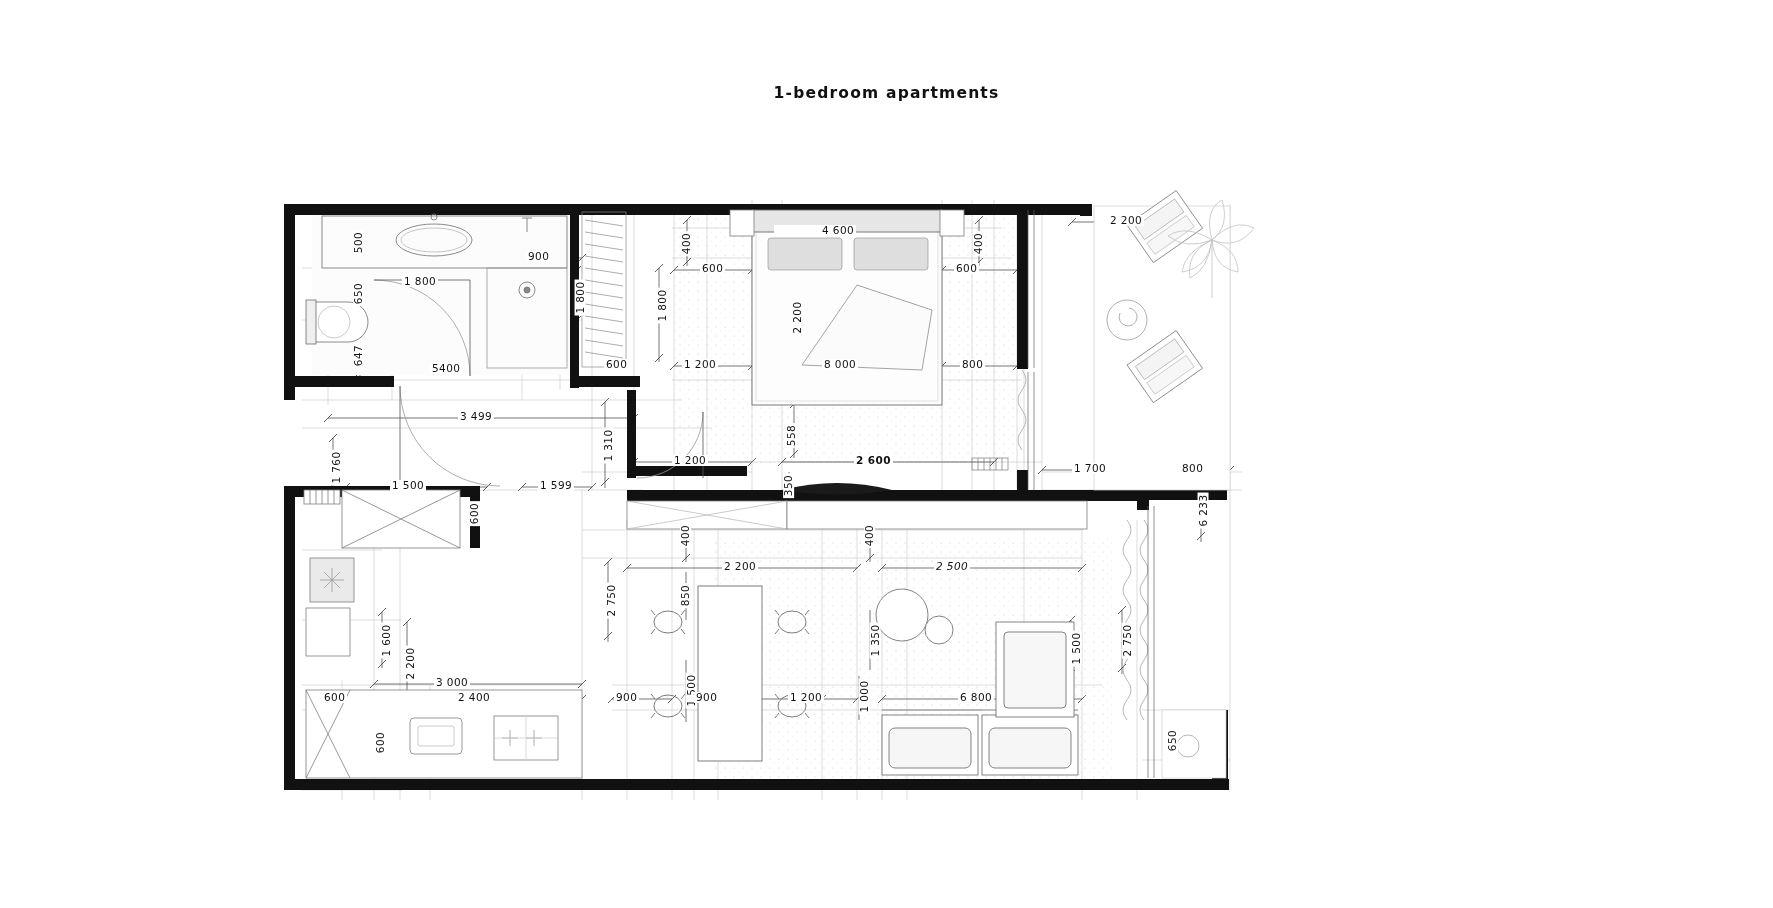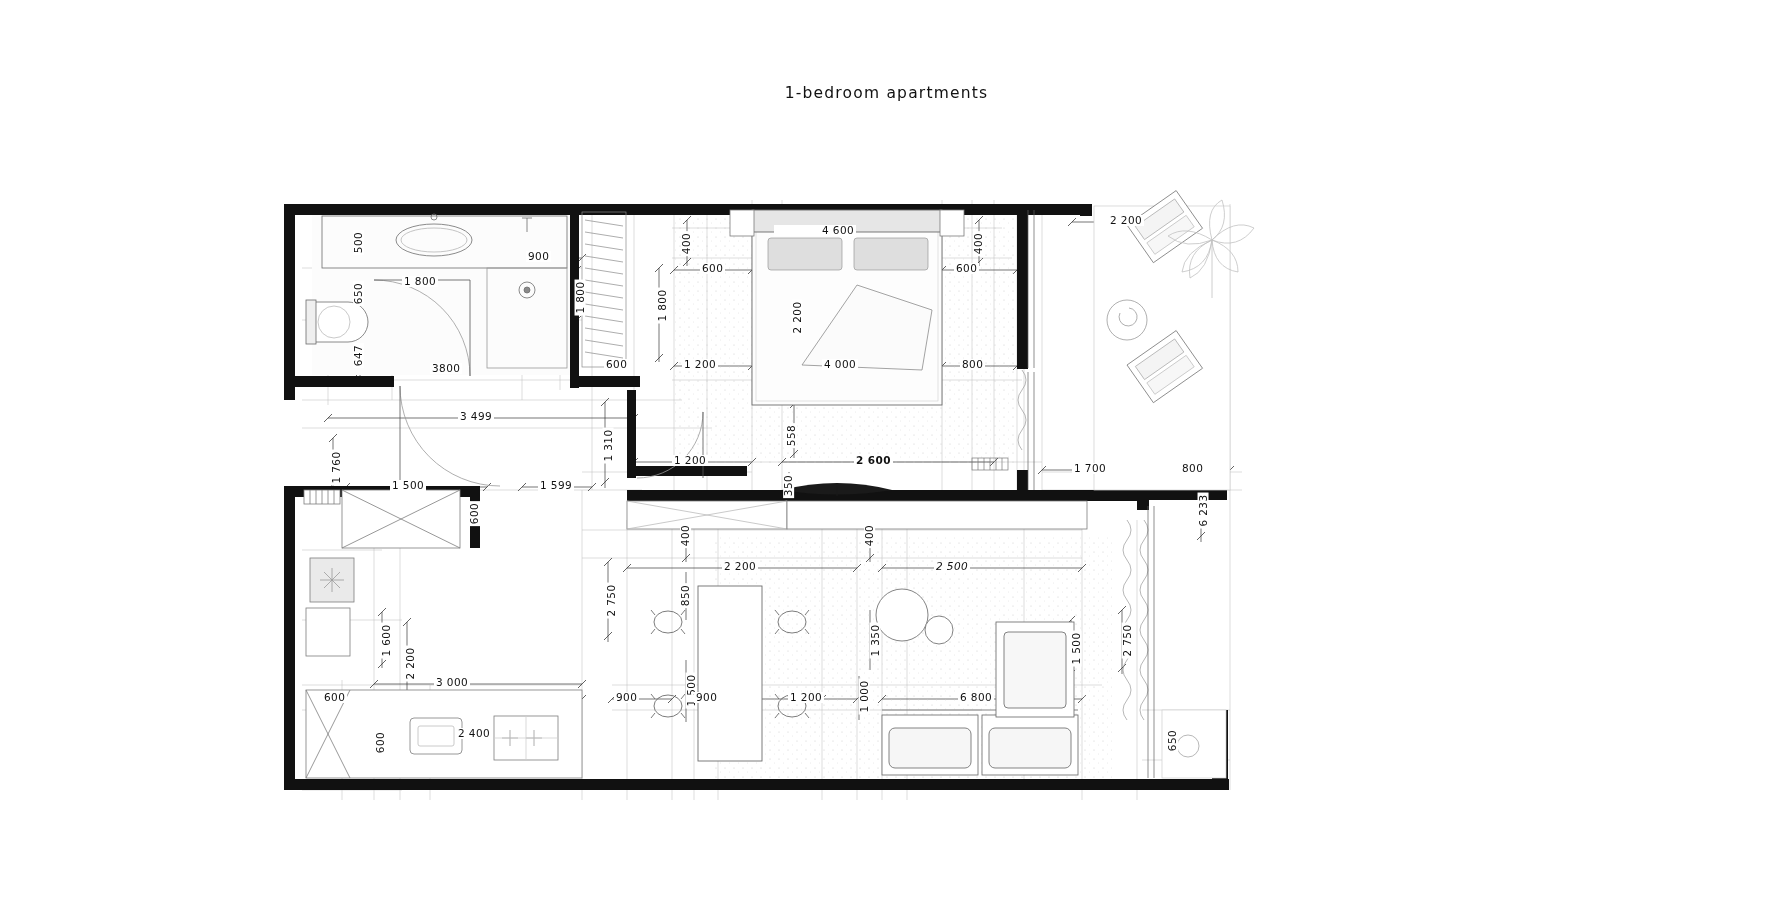--- a/index.html
+++ b/index.html
@@ -4,21 +4,21 @@
 <style>
   html,body{margin:0;padding:0;background:#ffffff;}
   body{
     width:1773px;height:908px;position:relative;overflow:hidden;
     font-family:"DejaVu Sans", sans-serif;
     color:#111;
   }
 
   .title{
     position:absolute;left:0;top:84px;width:1773px;text-align:center;
-    font-size:15.5px;font-weight:400;letter-spacing:1.2px;color:#111;
+    font-size:15.5px;font-weight:700;letter-spacing:1.2px;color:#111;
   }
   
   .plan{
     position:absolute;left:282px;top:190px;width:1010px;height:610px;
   }
   .svgwrap{position:absolute;left:0;top:0;}
   .dimlabel{
     position:absolute;font-size:10.5px;letter-spacing:.4px;color:#111;
     white-space:nowrap;background:#fff;padding:0 2px;line-height:11px;
   }
@@ -483,47 +483,47 @@
     </g>
   </svg>
 
   <div>
     <div class="dimlabel rot" style="left:64px;  top:47px;">500</div>
     <div class="dimlabel rot" style="left:64px;  top:98px;">650</div>
     <div class="dimlabel rot" style="left:64px;  top:160px;">647</div>
     <div class="dimlabel" style="left:120px; top:86px;">1 800</div>
     <div class="dimlabel" style="left:244px; top:61px;">900</div>
     <div class="dimlabel rot" style="left:280px;top:102px;">1 800</div>
-    <div class="dimlabel" style="left:148px; top:173px;">3800</div>
+    <div class="dimlabel" style="left:148px; top:173px;">5400</div>
     <div class="dimlabel" style="left:176px; top:221px;">3 499</div>
     <div class="dimlabel rot" style="left:36px; top:272px;">1 760</div>
     <div class="dimlabel" style="left:108px; top:290px;">1 500</div>
     <div class="dimlabel" style="left:256px; top:290px;">1 599</div>
     <div class="dimlabel rot" style="left:180px;top:318px;">600</div>
     <div class="dimlabel" style="left:322px; top:169px;">600</div>
     <div class="dimlabel rot" style="left:362px;top:110px;">1 800</div>
     <div class="dimlabel rot" style="left:392px;top:48px;">400</div>
     <div class="dimlabel" style="left:418px; top:73px;">600</div>
     <div class="dimlabel" style="left:400px; top:169px;">1 200</div>
     <div class="dimlabel" style="left:492px; top:35px;padding-left:48px;">4 600</div>
     <div class="dimlabel rot" style="left:497px;top:122px;">2 200</div>
-    <div class="dimlabel" style="left:540px; top:169px;">4 000</div>
+    <div class="dimlabel" style="left:540px; top:169px;">8 000</div>
     <div class="dimlabel rot" style="left:684px;top:48px;">400</div>
     <div class="dimlabel" style="left:672px; top:73px;">600</div>
     <div class="dimlabel" style="left:678px; top:169px;">800</div>
     <div class="dimlabel rot" style="left:497px;top:240px;">558</div>
     <div class="dimlabel" style="left:572px; top:265px;font-weight:bold;">2 600</div>
     <div class="dimlabel rot" style="left:308px;top:250px;">1 310</div>
     <div class="dimlabel" style="left:390px; top:265px;">1 200</div>
     <div class="dimlabel rot" style="left:494px;top:290px;">350</div>
     <div class="dimlabel rot" style="left:110px;top:468px;">2 200</div>
     <div class="dimlabel rot" style="left:86px; top:445px;">1 600</div>
     <div class="dimlabel" style="left:40px;  top:502px;">600</div>
     <div class="dimlabel" style="left:152px; top:487px;">3 000</div>
-    <div class="dimlabel" style="left:174px; top:502px;margin-top:36px;">2 400</div>
+    <div class="dimlabel" style="left:174px; top:502px;">2 400</div>
     <div class="dimlabel rot" style="left:86px; top:547px;">600</div>
     <div class="dimlabel rot" style="left:311px;top:405px;">2 750</div>
     <div class="dimlabel rot" style="left:391px;top:340px;">400</div>
     <div class="dimlabel" style="left:440px; top:371px;">2 200</div>
     <div class="dimlabel rot" style="left:391px;top:400px;">850</div>
     <div class="dimlabel" style="left:332px; top:502px;">900</div>
     <div class="dimlabel rot" style="left:391px;top:495px;">1 500</div>
     <div class="dimlabel" style="left:412px; top:502px;">900</div>
     <div class="dimlabel" style="left:506px; top:502px;">1 200</div>
     <div class="dimlabel rot" style="left:564px;top:501px;">1 000</div>

